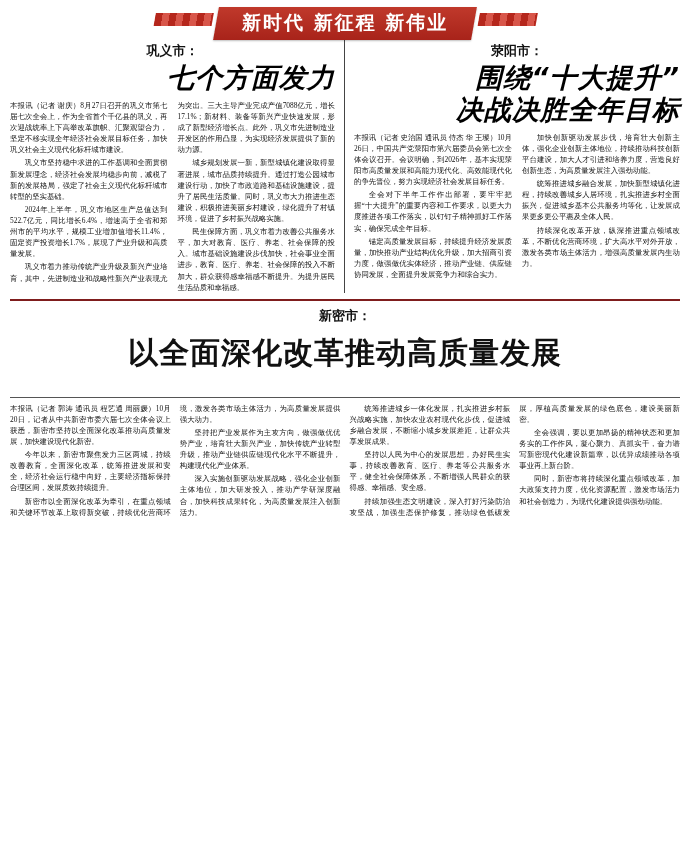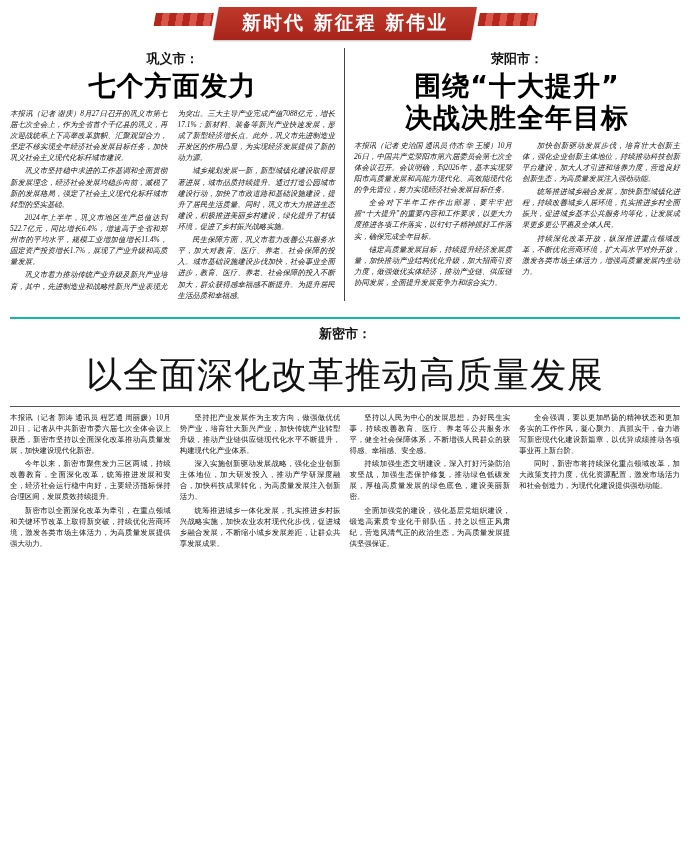--- a/index.html
+++ b/index.html
@@ -53,59 +53,59 @@
     height: 13px;
     background: repeating-linear-gradient(90deg,#b5271c 0 7px, #d8564a 7px 14px);
     transform: skewX(0deg);
   }
   .banner:before { left: -62px; }
   .banner:after { right: -62px; }
 
   
   .top-block {
     display: flex;
-    margin-top: 8px;
-    border-bottom: 2px solid #14b8a6;
-    padding-bottom: 16px;
+    margin-top: 0;
+    border-bottom: 2px solid #7f1d1d;
+    padding-bottom: 6px;
   }
   .half {
     width: 50%;
     box-sizing: border-box;
   }
   .half.left { padding-right: 9px; border-right: 1px solid #444; }
   .half.right { padding-left: 9px; }
 
   .kicker {
     text-align: center;
     font-family: "DejaVu Sans", sans-serif;
     font-weight: bold;
     font-size: 13px;
     color: #111;
     margin: 2px 0 2px 0;
   }
   .headline {
-    text-align: center;
+    text-align: right;
     font-family: "DejaVu Sans", sans-serif;
     font-weight: bold;
     font-size: 27px;
     line-height: 1.18;
     letter-spacing: 1px;
     color: #000;
     margin-bottom: 6px;
+    font-style: italic;
   }
   .headline .l2 { display:block; }
 
   .cols2 {
     column-count: 2;
     column-gap: 10px;
     column-rule: 0;
     font-size: 7.4px;
     line-height: 1.5;
     text-align: justify;
-    font-style: italic;
   }
   .cols4 {
     column-count: 4;
     column-gap: 9px;
     font-size: 7.4px;
     line-height: 1.5;
     text-align: justify;
   }
   .para {
     margin: 0 0 2px 0;
@@ -120,24 +120,24 @@
   .bottom-kicker {
     text-align: center;
     font-family: "DejaVu Sans", sans-serif;
     font-weight: bold;
     font-size: 13px;
     margin-bottom: 8px;
   }
   .bottom-headline {
     text-align: center;
     font-family: "DejaVu Sans", sans-serif;
-    font-weight: normal;
-    font-size: 36px;
+    font-weight: bold;
+    font-size: 30px;
     letter-spacing: 1px;
-    margin-bottom: 6px;
+    margin-bottom: 23px;
   }
   .rule-thin { border-top: 1px solid #555; margin: 4px 0 5px 0; }
 </style>
 </head>
 <body>
 
 <div class="page">
 
   <div class="banner-wrap">
     <div class="banner">
@@ -185,19 +185,18 @@
     <div class="rule-thin"></div>
     <div class="cols4">
       <p class="para lead">本报讯（记者 郭涛 通讯员 程艺通 周丽媛）10月20日，记者从中共新密市委六届七次全体会议上获悉，新密市坚持以全面深化改革推动高质量发展，加快建设现代化新密。</p>
       <p class="para">今年以来，新密市聚焦发力三区两城，持续改善教育，全面深化改革，统筹推进发展和安全，经济社会运行稳中向好，主要经济指标保持合理区间，发展质效持续提升。</p>
       <p class="para">新密市以全面深化改革为牵引，在重点领域和关键环节改革上取得新突破，持续优化营商环境，激发各类市场主体活力，为高质量发展提供强大动力。</p>
       <p class="para">坚持把产业发展作为主攻方向，做强做优优势产业，培育壮大新兴产业，加快传统产业转型升级，推动产业链供应链现代化水平不断提升，构建现代化产业体系。</p>
       <p class="para">深入实施创新驱动发展战略，强化企业创新主体地位，加大研发投入，推动产学研深度融合，加快科技成果转化，为高质量发展注入创新活力。</p>
       <p class="para">统筹推进城乡一体化发展，扎实推进乡村振兴战略实施，加快农业农村现代化步伐，促进城乡融合发展，不断缩小城乡发展差距，让群众共享发展成果。</p>
       <p class="para">坚持以人民为中心的发展思想，办好民生实事，持续改善教育、医疗、养老等公共服务水平，健全社会保障体系，不断增强人民群众的获得感、幸福感、安全感。</p>
       <p class="para">持续加强生态文明建设，深入打好污染防治攻坚战，加强生态保护修复，推动绿色低碳发展，厚植高质量发展的绿色底色，建设美丽新密。</p>
-      <p class="para">全面加强党的建设，强化基层党组织建设，锻造高素质专业化干部队伍，持之以恒正风肃纪，营造风清气正的政治生态，为高质量发展提供坚强保证。</p>
       <p class="para">全会强调，要以更加昂扬的精神状态和更加务实的工作作风，凝心聚力、真抓实干，奋力谱写新密现代化建设新篇章，以优异成绩推动各项事业再上新台阶。</p>
       <p class="para">同时，新密市将持续深化重点领域改革，加大政策支持力度，优化资源配置，激发市场活力和社会创造力，为现代化建设提供强劲动能。</p>
     </div>
   </div>
 
 </div>
 
 </body></html>

